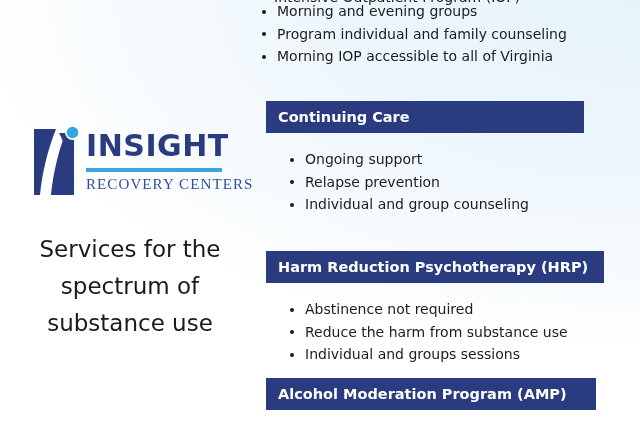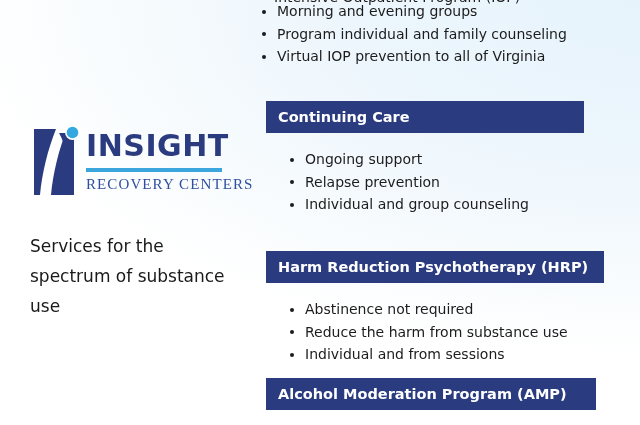--- a/index.html
+++ b/index.html
@@ -77,23 +77,24 @@
     color: #2f4f9e;
     white-space: nowrap;
   }
 
   #tagline {
     position: absolute;
     left: 30px;
     top: 192px;
     width: 200px;
     font-family: "DejaVu Sans", sans-serif;
-    font-size: 17px;
-    line-height: 30px;
+    font-size: 23px;
+    line-height: 37px;
     color: #1a1a1a;
+    text-align: center;
   }
 
   
   #right-col {
     position: absolute;
     left: 250px;
     top: 0;
     width: 390px;
     height: 425px;
   }
@@ -204,21 +205,21 @@
       <li>
         <span class="bullet-dot"></span>
         <span>Morning and evening groups</span>
       </li>
       <li>
         <span class="bullet-dot"></span>
         <span>Program individual and family counseling</span>
       </li>
       <li>
         <span class="bullet-dot"></span>
-        <span>Virtual IOP prevention to all of Virginia</span>
+        <span>Morning IOP accessible to all of Virginia</span>
       </li>
     </ul>
 
     <div class="section" id="sec-continuing">
       <div class="section-bar">Continuing Care</div>
       <div class="bullets-wrap">
         <ul class="bullets">
           <li>
             <span class="bullet-dot"></span>
             <span>Ongoing support</span>
@@ -242,21 +243,21 @@
           <li>
             <span class="bullet-dot"></span>
             <span>Abstinence not required</span>
           </li>
           <li>
             <span class="bullet-dot"></span>
             <span>Reduce the harm from substance use</span>
           </li>
           <li>
             <span class="bullet-dot"></span>
-            <span>Individual and from sessions</span>
+            <span>Individual and groups sessions</span>
           </li>
         </ul>
       </div>
     </div>
 
     <div class="section" id="sec-amp">
       <div class="section-bar">Alcohol Moderation Program (AMP)</div>
     </div>
 
   </div>

